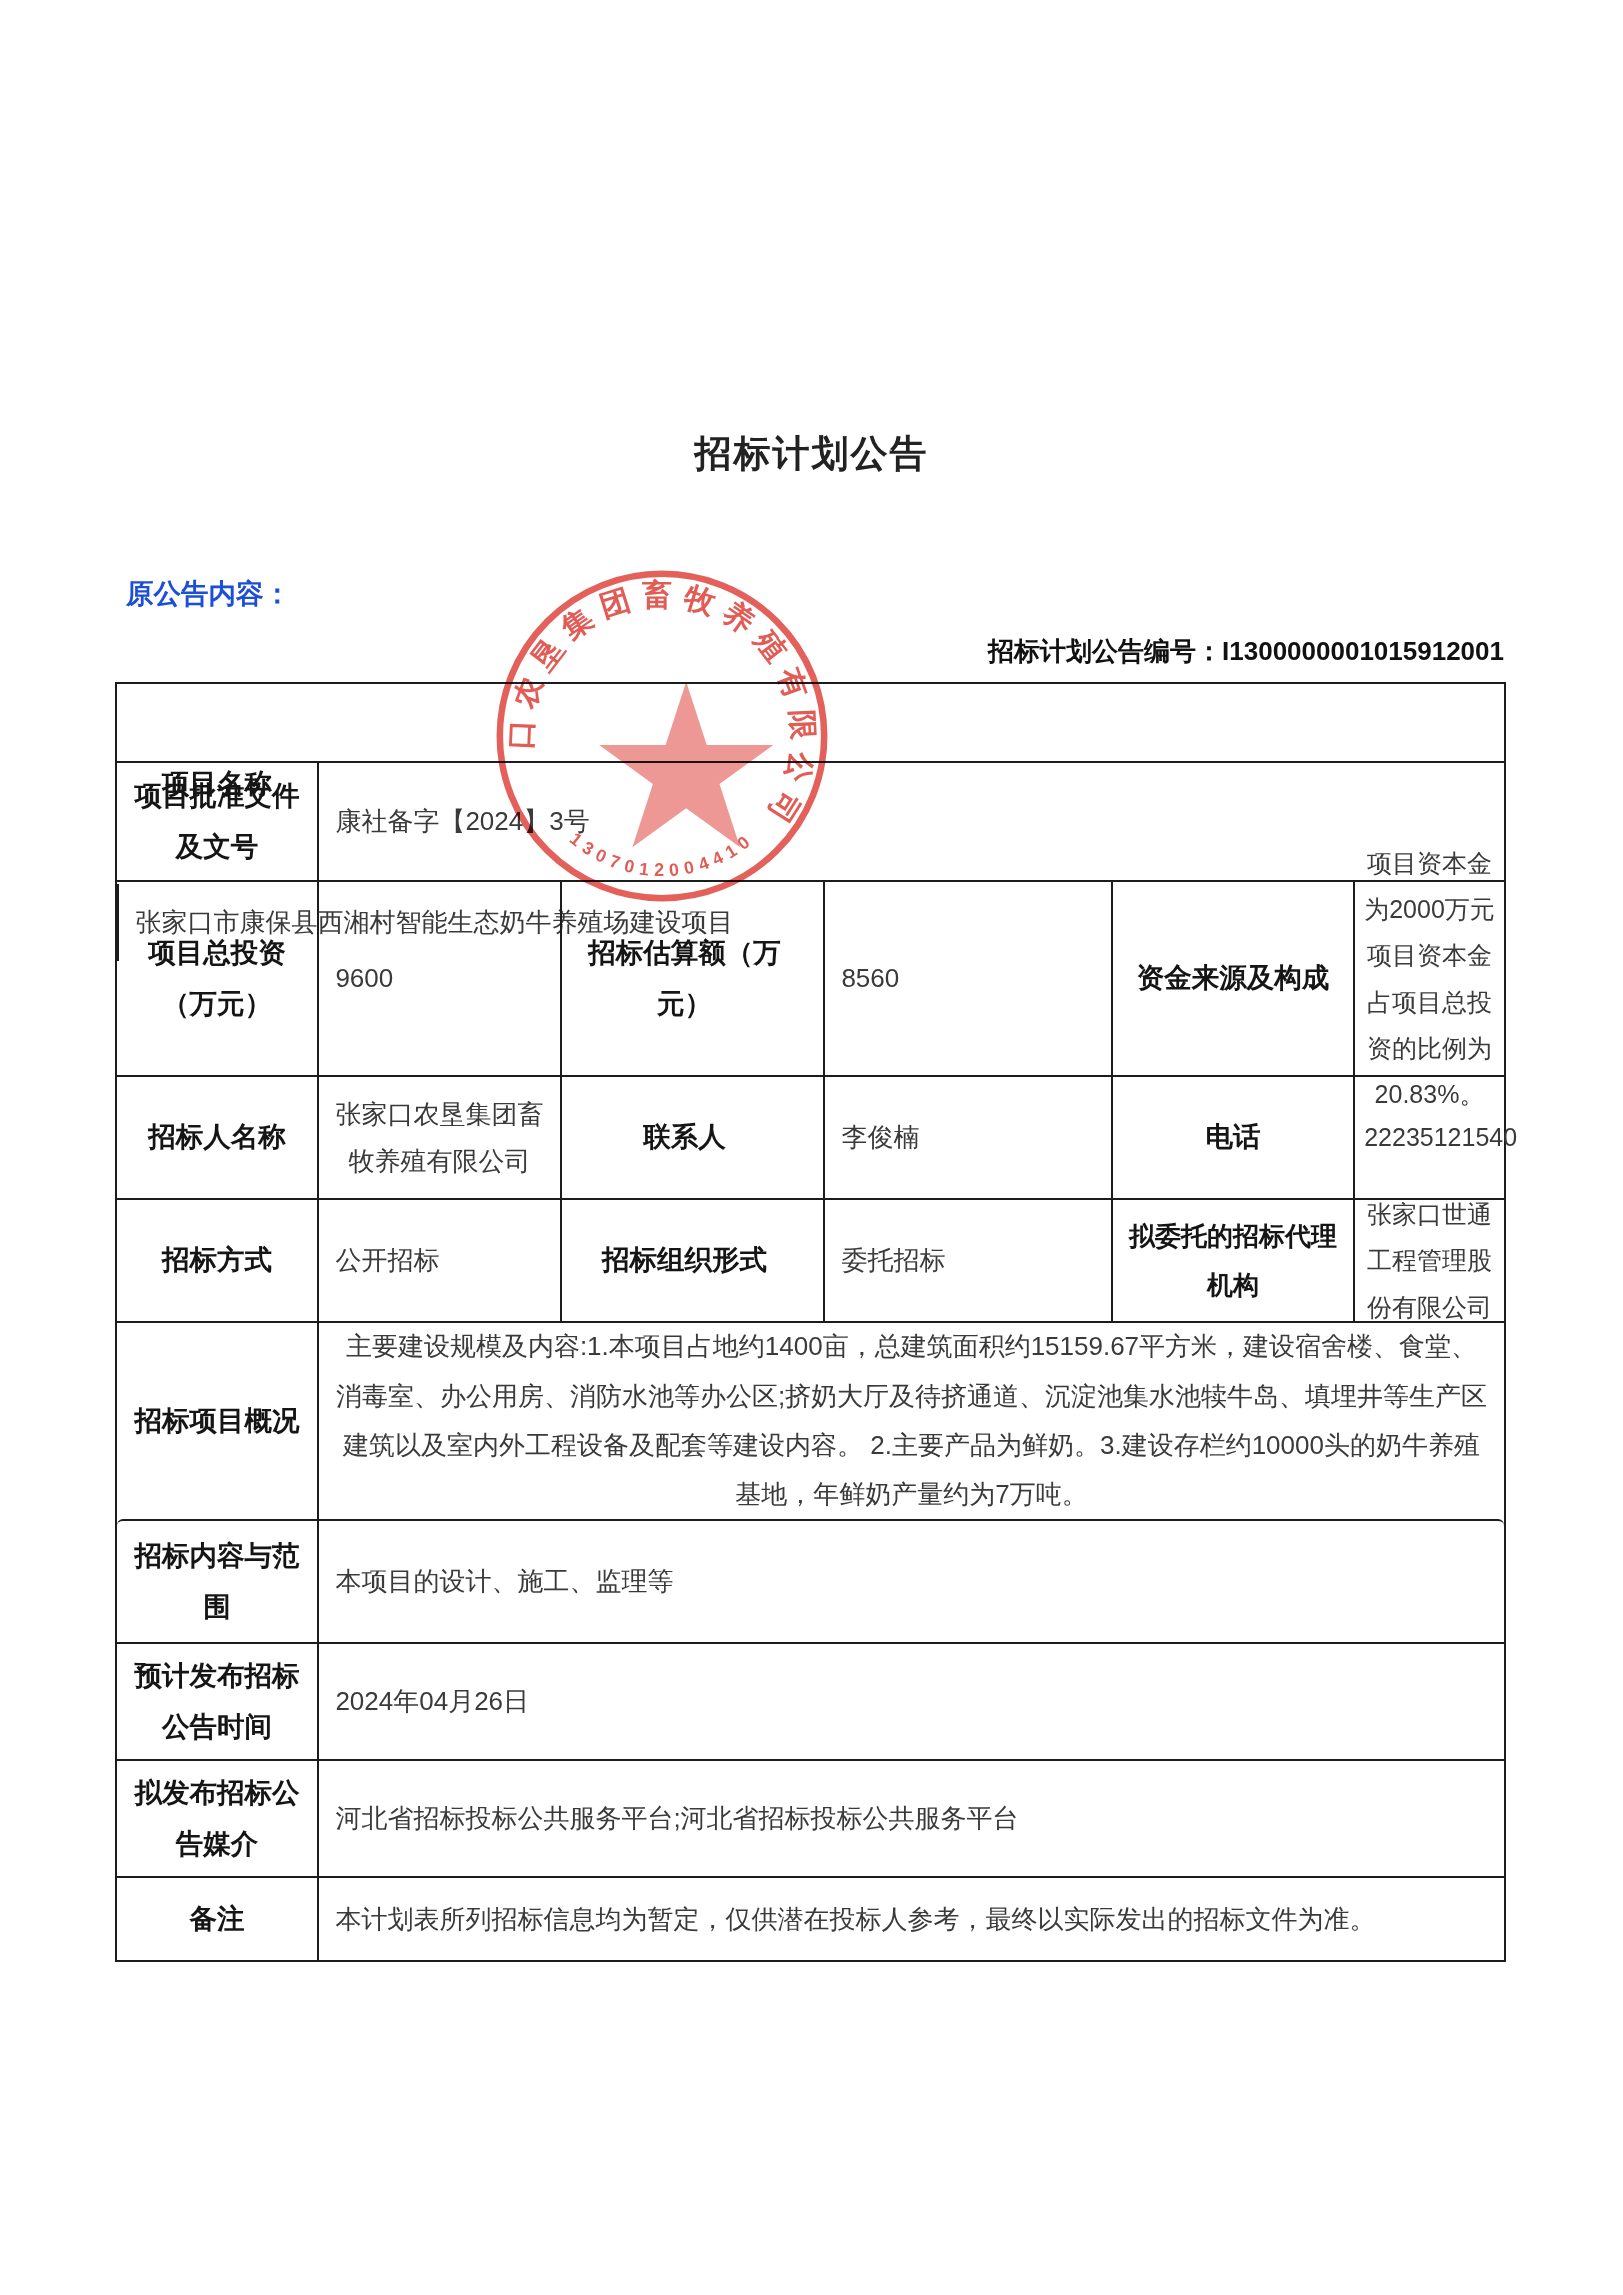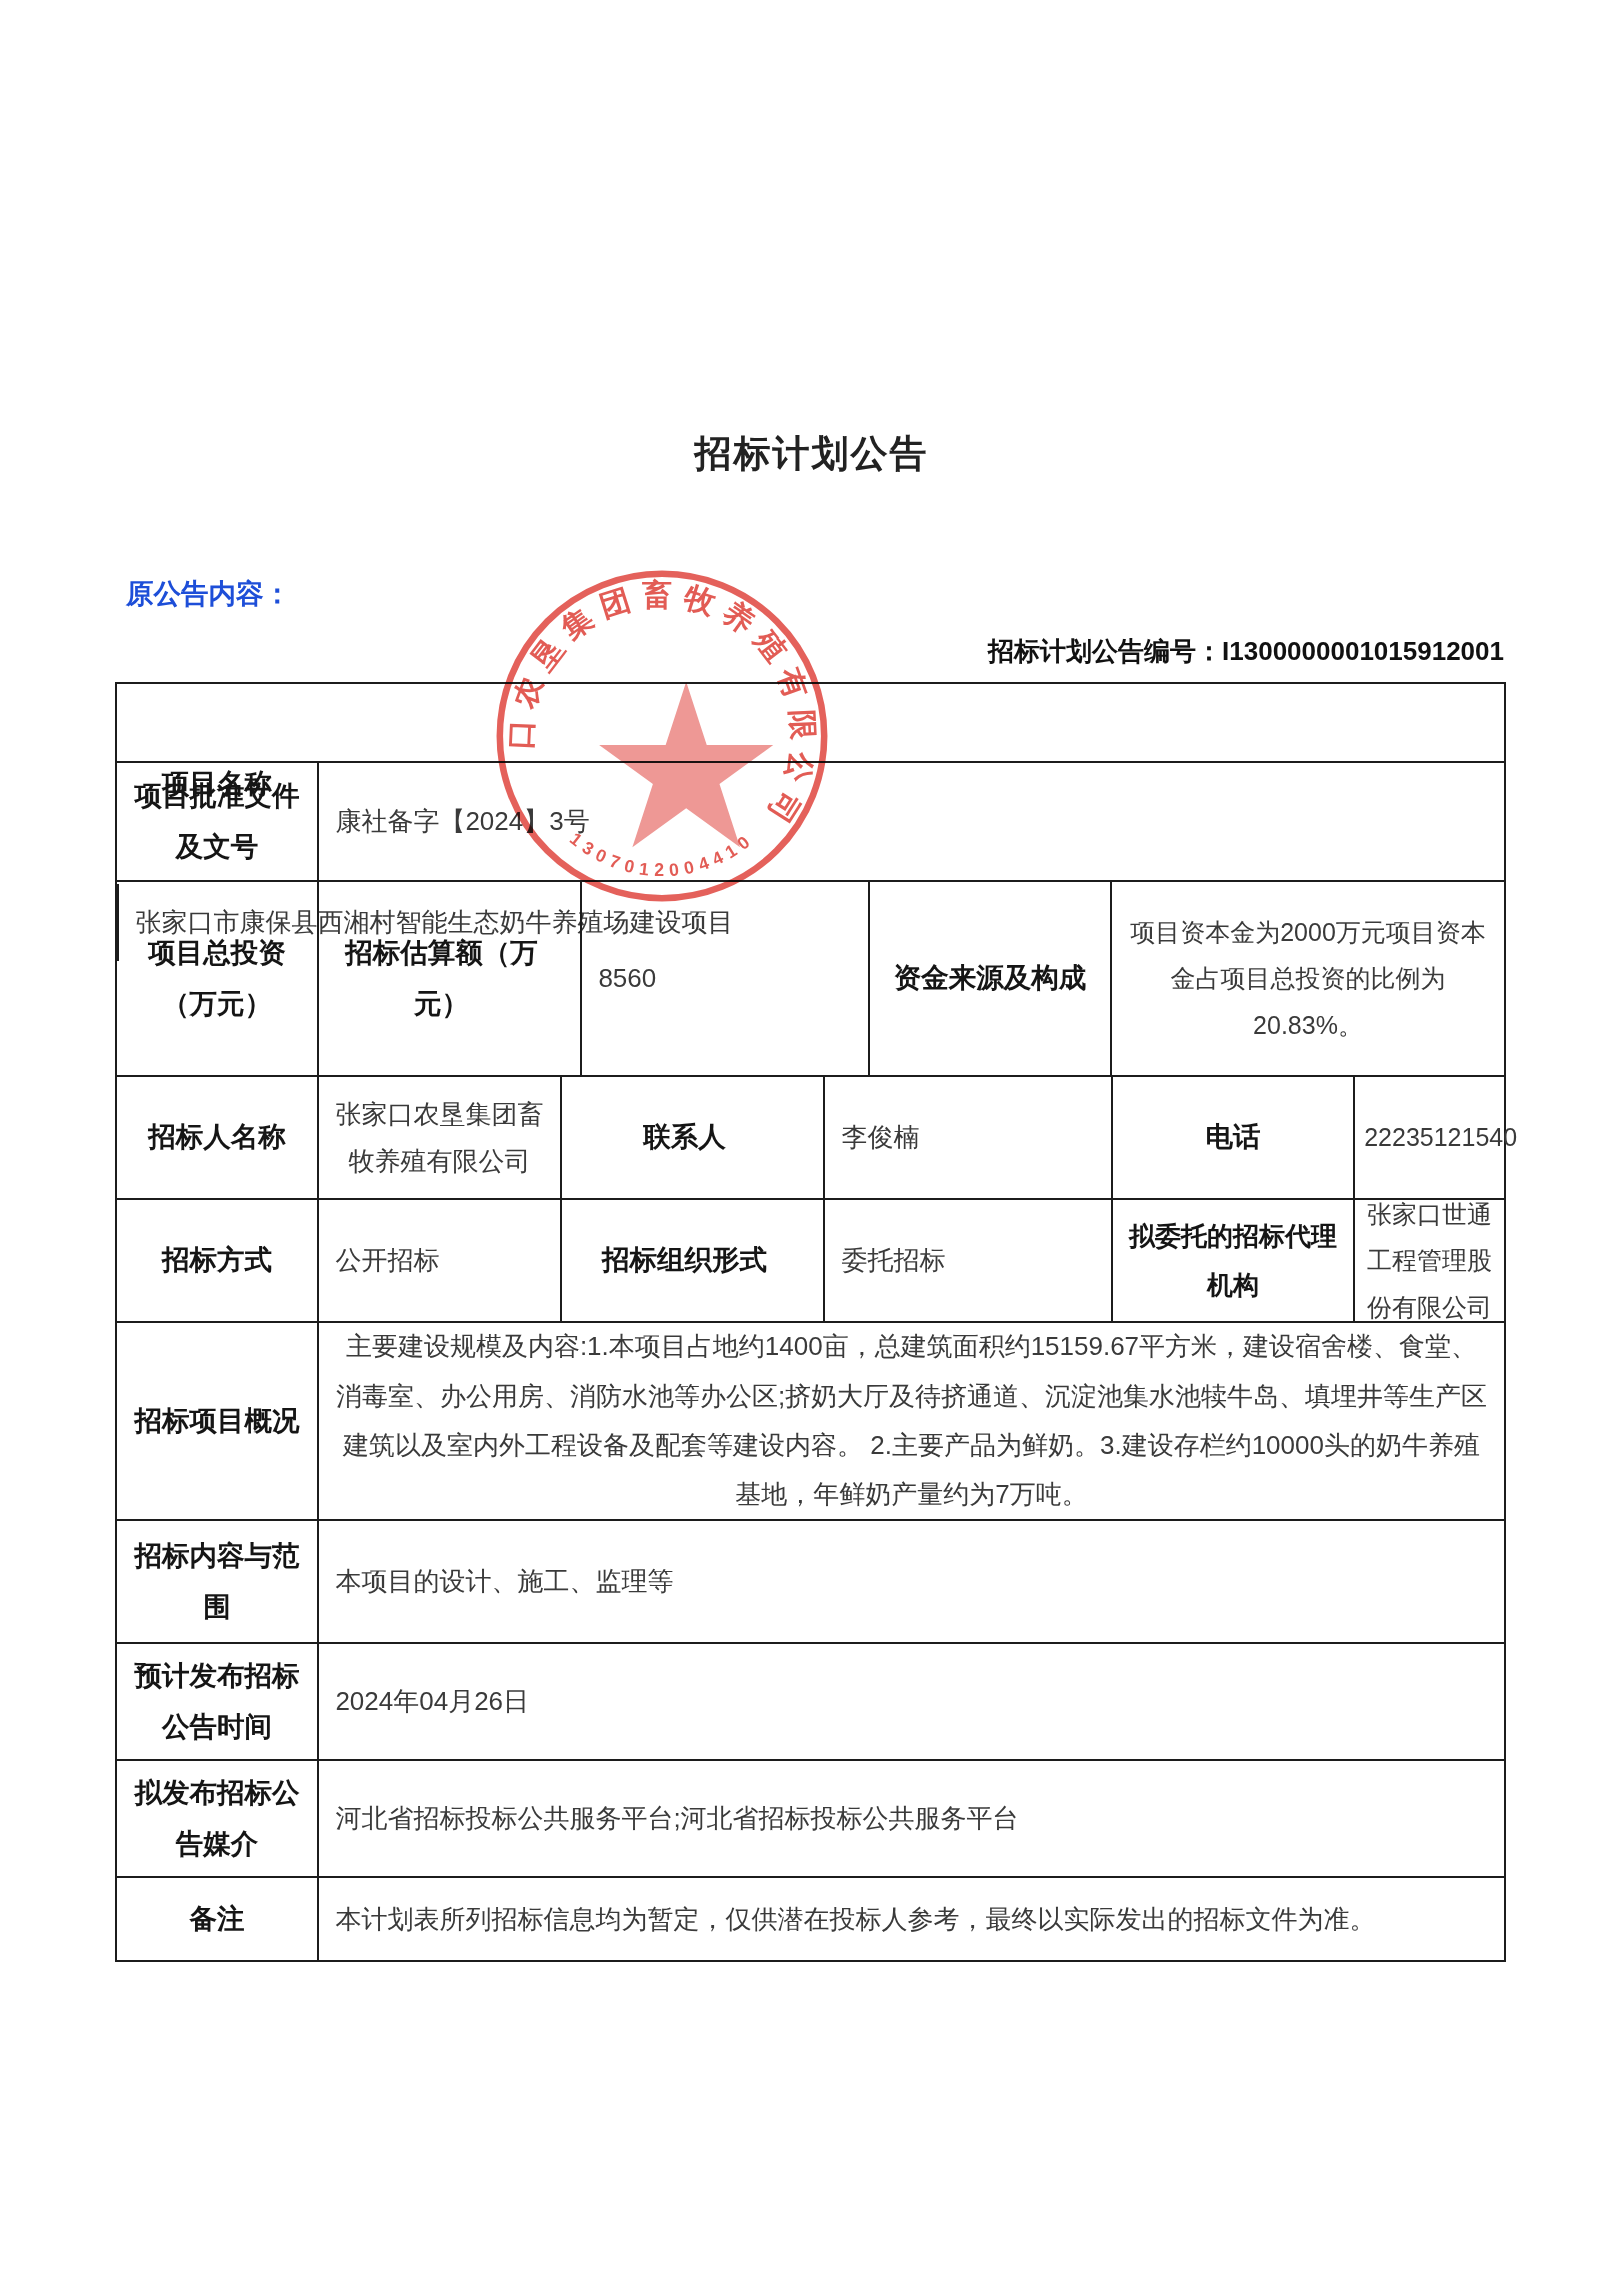--- a/index.html
+++ b/index.html
@@ -53,21 +53,21 @@
   .c5{width:242px;flex:0 0 242px;margin-left:45px;}
   .c6{flex:1;}
   .grow{flex:1;}
   .val-sm{font-size:25px;padding:0 9.2px;line-height:1.85;}
   .h-r1{height:77px;flex-direction:column;}
   .h-r2{height:119px;}
   .h-r3{height:195px;}
   .h-r4{height:123px;}
   .h-r5{height:123px;}
   .h-r6{height:198px;}
-  .h-r7{height:123px;}
+  .h-r7{height:123px;border-radius:6px;}
   .h-r8{height:117px;}
   .h-r9{height:117px;}
   .h-r10{height:84px;}
   
   .stamp{
     position:absolute;left:490px;top:564px;width:344px;height:344px;
     mix-blend-mode:multiply;opacity:.88;pointer-events:none;
   }
 </style>
 </head>
@@ -90,20 +90,21 @@
 
     <div class="row h-r2">
       <div class="cell lbl c1">项目批准文件
 及文号</div>
       <div class="cell val grow">康社备字【2024】3号</div>
     </div>
 
     <div class="row h-r3">
       <div class="cell lbl c1">项目总投资
 （万元）</div>
+      <div class="cell val c2">9600</div>
       <div class="cell lbl c3">招标估算额（万
 元）</div>
       <div class="cell val c4">8560</div>
       <div class="cell lbl c5">资金来源及构成</div>
       <div class="cell val val-sm c6">项目资本金为2000万元项目资本金占项目总投资的比例为20.83%。</div>
     </div>
 
     <div class="row h-r4">
       <div class="cell lbl c1">招标人名称</div>
       <div class="cell val c2">张家口农垦集团畜牧养殖有限公司</div>

